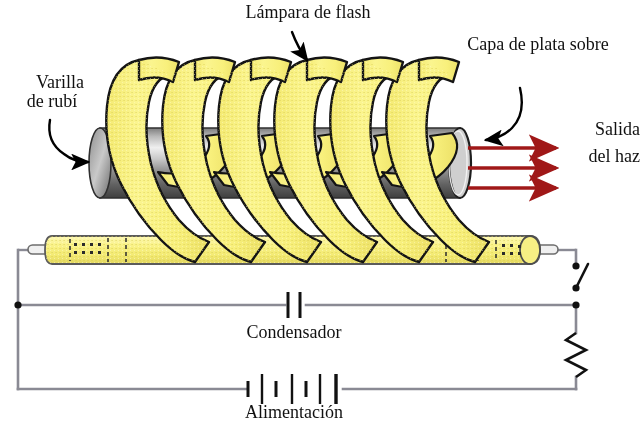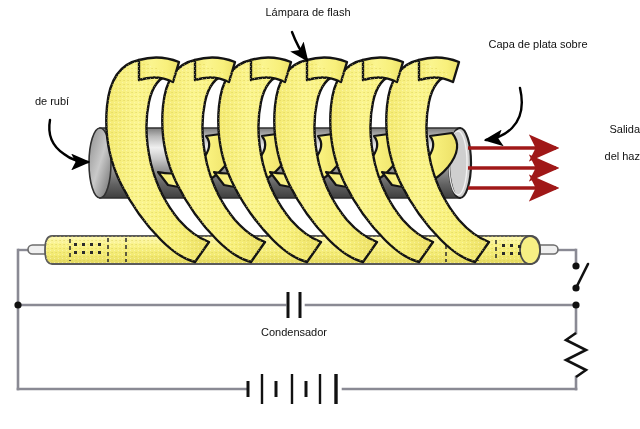--- a/index.html
+++ b/index.html
@@ -21,22 +21,22 @@
   #stage svg.layer {
     position: absolute;
     left: 0;
     top: 0;
     width: 640px;
     height: 429px;
   }
   .lbl {
     position: absolute;
     color: #111111;
-    font-family: Liberation Sans, sans-serif;
-    font-size: 11px;
+    font-family: Liberation Serif, serif;
+    font-size: 18px;
     line-height: 17px;
     white-space: pre;
     letter-spacing: 0px;
   }
   .lbl.center { text-align: center; }
   .lbl.left   { text-align: right; }
 </style>
 </head>
 <body>
 
@@ -258,23 +258,25 @@
       <path d="M292,32 q6,16 15,28" marker-end="url(#blkArrow)"></path>
 
       <path d="M50,120 q-4,22 14,34 q10,8 24,8" marker-end="url(#blkArrow)"></path>
 
       <path d="M520,88 q6,26 -8,40 q-10,10 -26,12" marker-end="url(#blkArrow)"></path>
     </g>
   </svg>
 
   <div class="lbl center" style="left:228px; top:4px; width:160px;">Lámpara de flash</div>
 
+  <div class="lbl center" style="left:8px; top:74px; width:104px;">Varilla</div>
   <div class="lbl center" style="left:0; top:93px; width:104px;">de rubí</div>
 
   <div class="lbl center" style="left:440px; top:36px; width:196px;">Capa de plata sobre</div>
 
   <div class="lbl left" style="left:574px; top:121px; width:66px;">Salida</div>
   <div class="lbl left" style="left:574px; top:148px; width:66px;">del haz</div>
 
   <div class="lbl center" style="left:214px; top:324px; width:160px;">Condensador</div>
 
+  <div class="lbl center" style="left:214px; top:404px; width:160px;">Alimentación</div>
 
 </div>
 
 </body></html>

